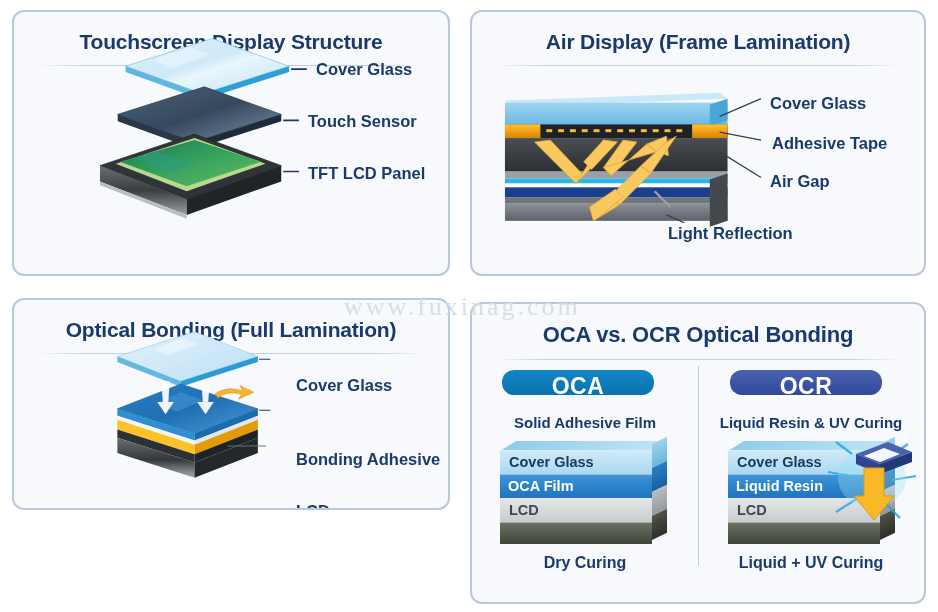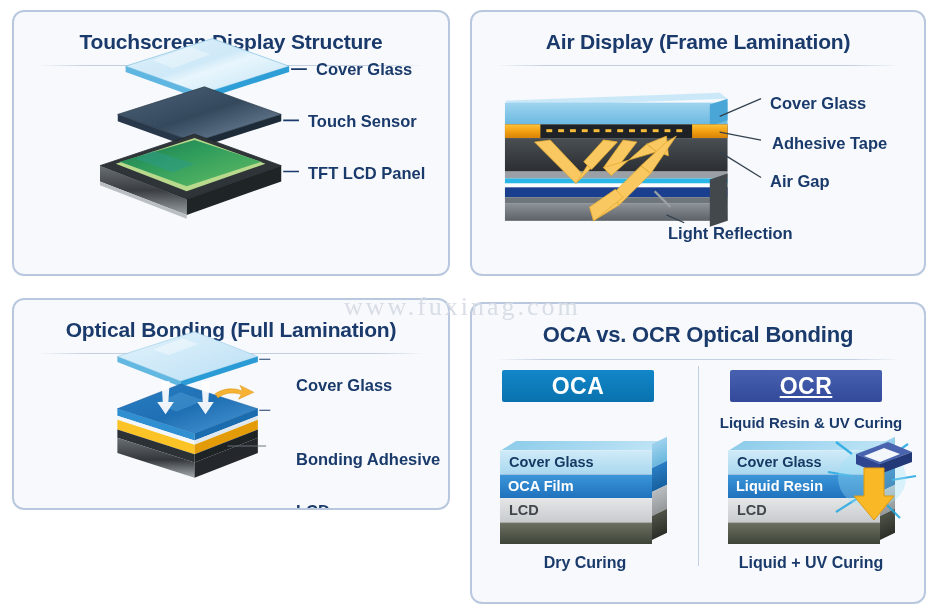--- a/index.html
+++ b/index.html
@@ -84,22 +84,22 @@
     top: 62px;
     width: 1px;
     height: 200px;
     background: #c3d0e2;
   }
 
   .badge {
     position: absolute;
     top: 66px;
     width: 152px;
-    height: 32px;
-    border-radius: 2px;
+    height: 25px;
+    border-radius: 12px;
     color: #ffffff;
     font-weight: bold;
     font-size: 23px;
     text-align: center;
     line-height: 32px;
     letter-spacing: 0.5px;
   }
   .badge-oca { left: 30px; background: linear-gradient(to bottom, #1186c8, #0a72ae); }
   .badge-ocr { left: 32px; background: linear-gradient(to bottom, #4761b0, #33499a); text-decoration: underline; }
 
@@ -384,20 +384,21 @@
     <div class="lbl" style="left:282px; top:202px;">LCD</div>
   </div>
 
   <div class="panel panel-br">
     <div class="ptitle">OCA vs. OCR Optical Bonding</div>
     <div class="trule"></div>
     <div class="vdiv"></div>
 
     <div class="cmp-col cmp-left">
       <div class="badge badge-oca">OCA</div>
+      <div class="cap cap-top">Solid Adhesive Film</div>
 
       <div class="stack stack-oca">
         <div class="glass-top"></div>
         <div class="slab slab-glass">Cover Glass</div>
         <div class="slab slab-film">OCA Film</div>
         <div class="slab slab-lcd">LCD</div>
         <div class="slab slab-base"></div>
       </div>
 
       <div class="cap cap-bot">Dry Curing</div>

